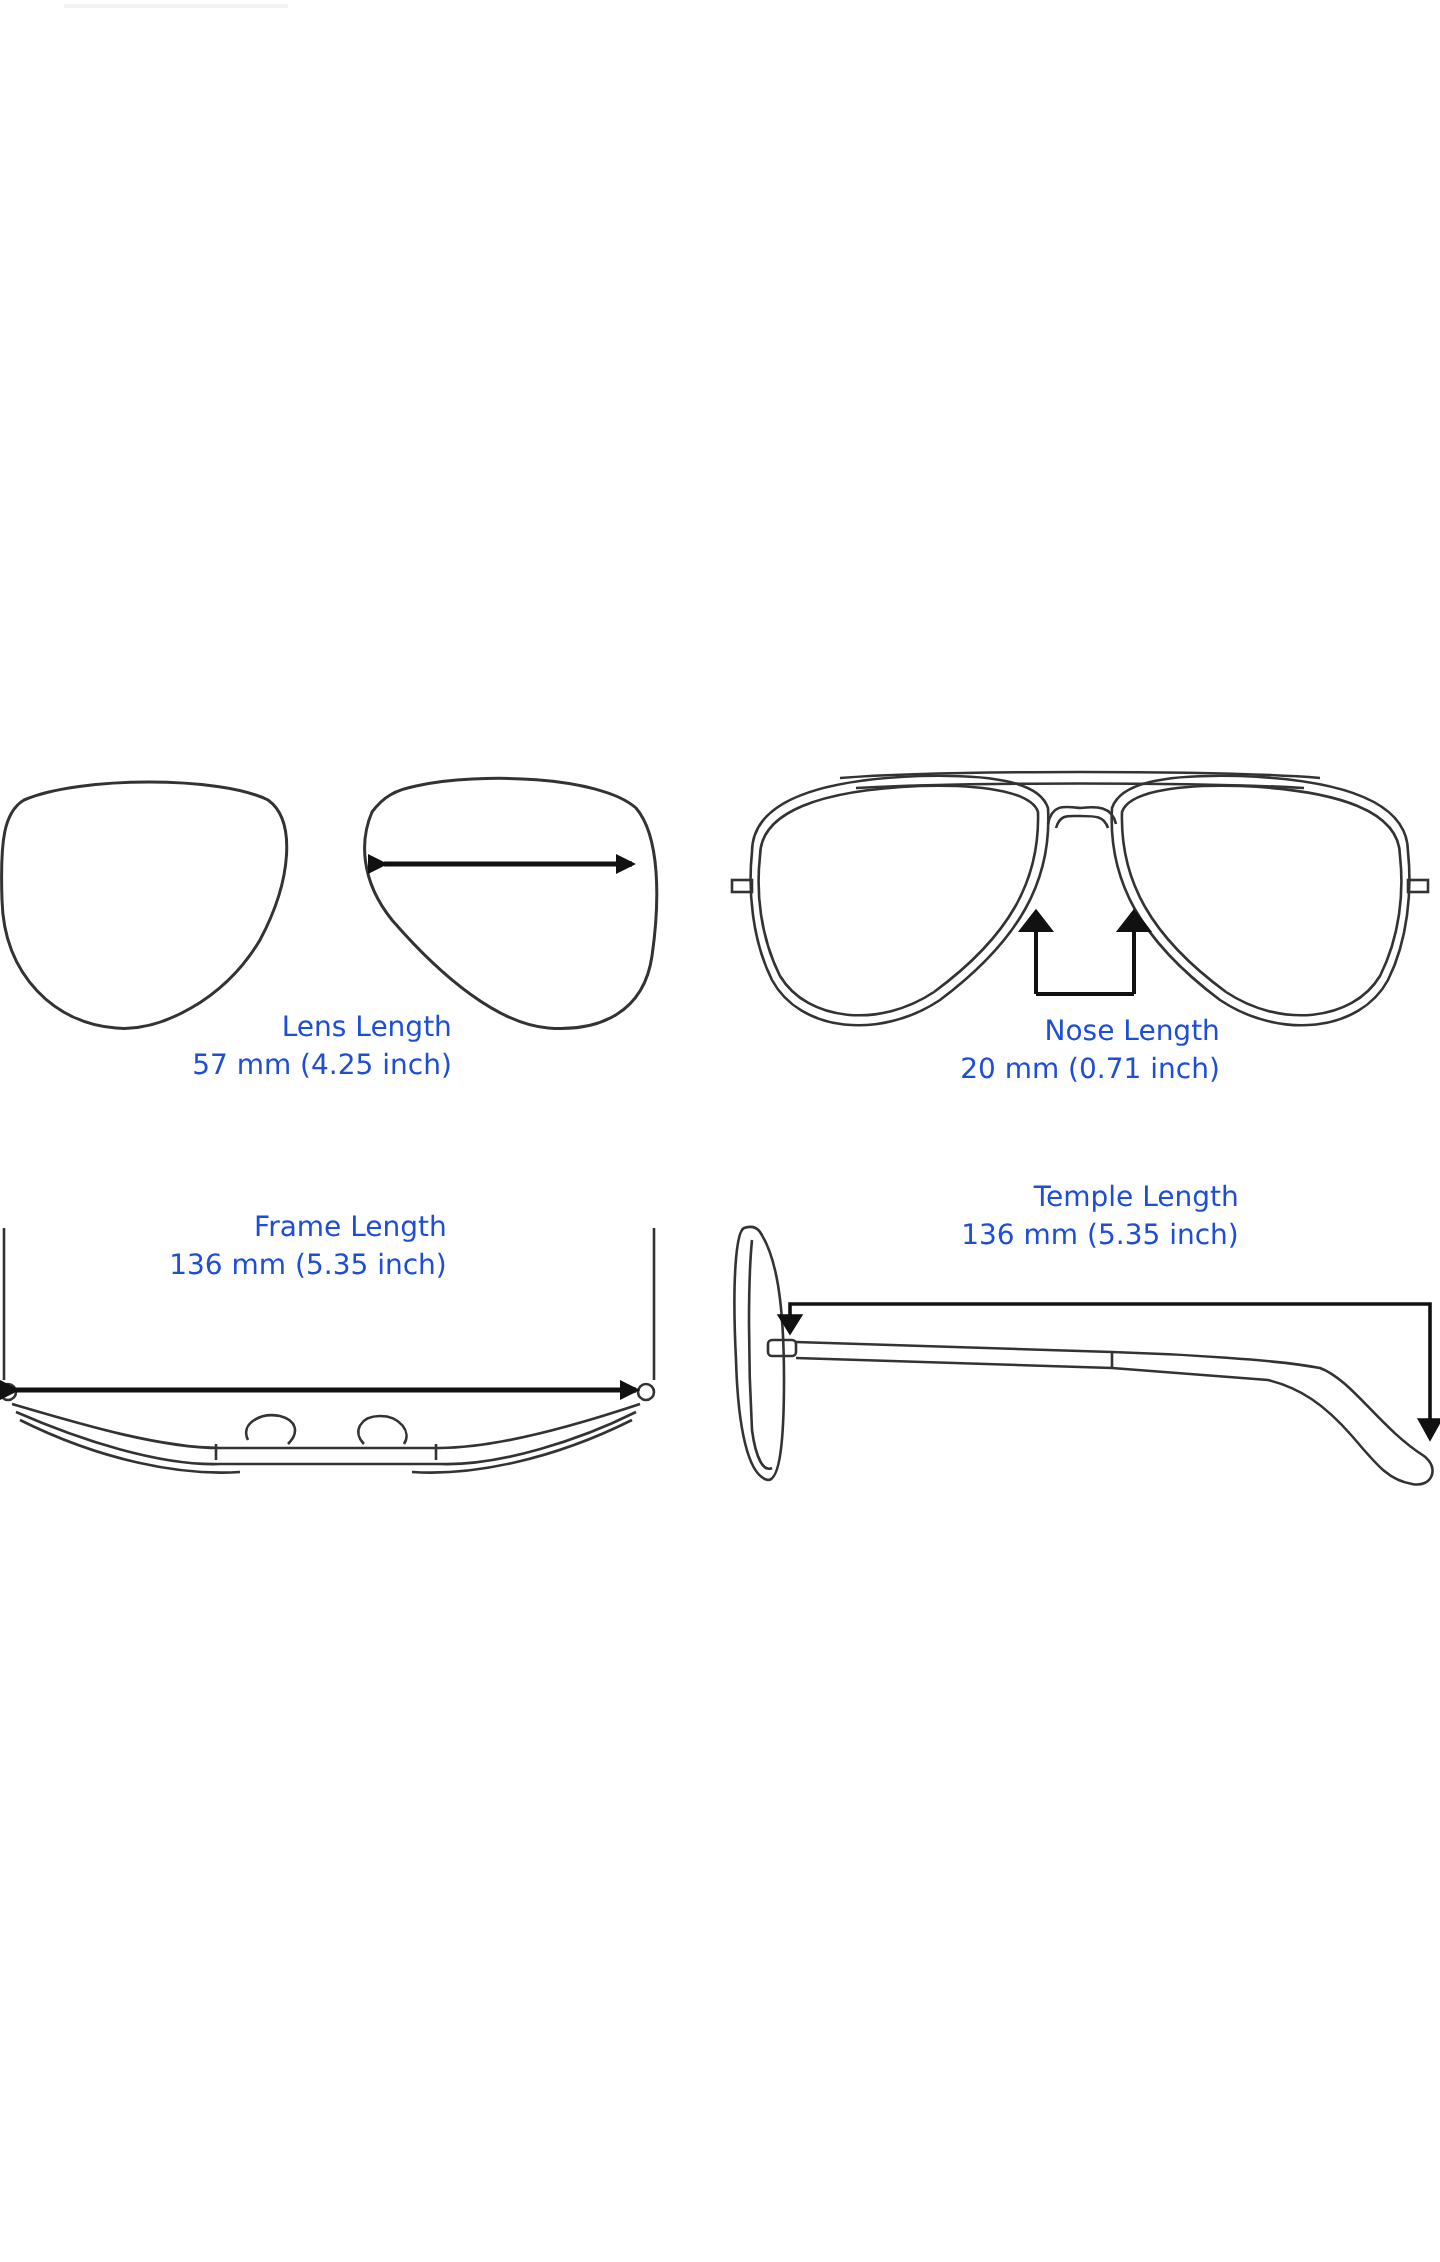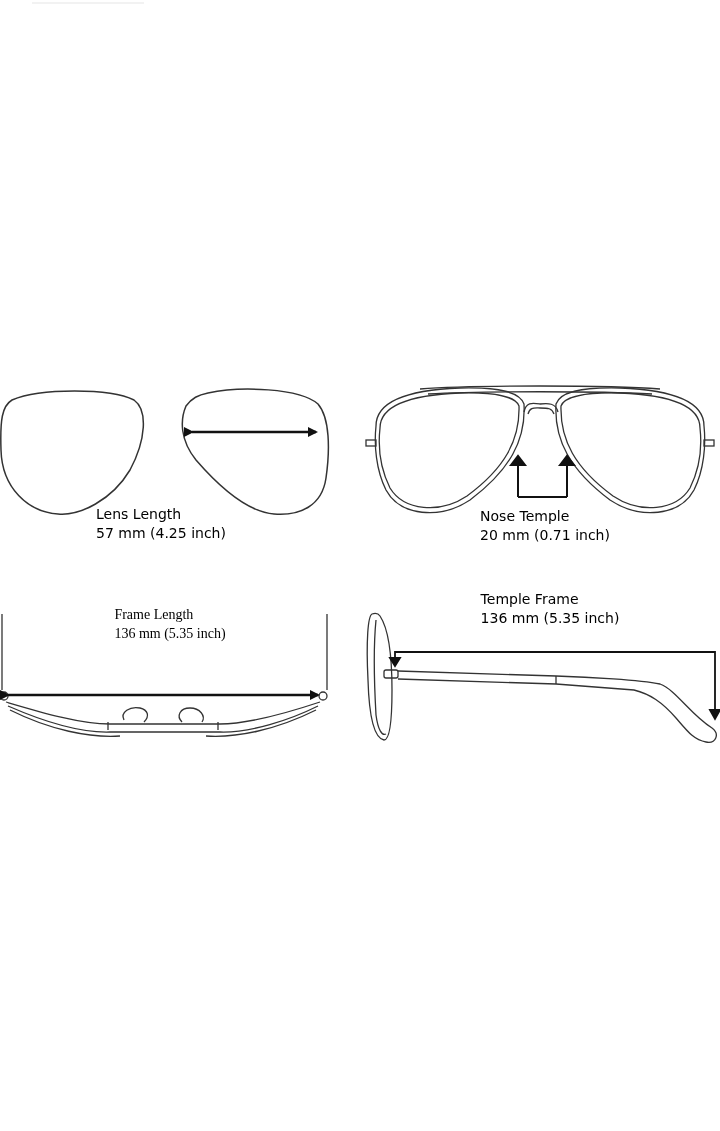--- a/index.html
+++ b/index.html
@@ -17,24 +17,24 @@
     }
     .diagram {
       position: absolute;
       left: 0;
       top: 0;
       width: 720px;
       height: 1131px;
     }
     .label {
       position: absolute;
-      text-align: left;
+      text-align: right;
       font-size: 14px;
       line-height: 19px;
-      color: #000000;
+      color: #1d4ed8;
       white-space: nowrap;
       transform: translateX(-50%);
     }
     .label span { display: block; }
     .topline {
       position: absolute;
       left: 32px;
       top: 2px;
       width: 112px;
       height: 2px;
@@ -123,25 +123,25 @@
     <path d="M710,710 L715,719 L720,710 Z" fill="#111"></path>
   </g>
 </svg>
 
 <div class="label" style="left:161px; top:505px;">
   <span>Lens Length</span>
   <span>57 mm (4.25 inch)</span>
 </div>
 
 <div class="label" style="left:545px; top:507px;">
-  <span>Nose Temple</span>
+  <span>Nose Length</span>
   <span>20 mm (0.71 inch)</span>
 </div>
 
-<div class="label" style="left:170px; top:605px;font-family:Liberation Serif, serif;">
+<div class="label" style="left:154px; top:605px;">
   <span>Frame Length</span>
   <span>136 mm (5.35 inch)</span>
 </div>
 
 <div class="label" style="left:550px; top:590px;">
-  <span>Temple Frame</span>
+  <span>Temple Length</span>
   <span>136 mm (5.35 inch)</span>
 </div>
 
 </body></html>

